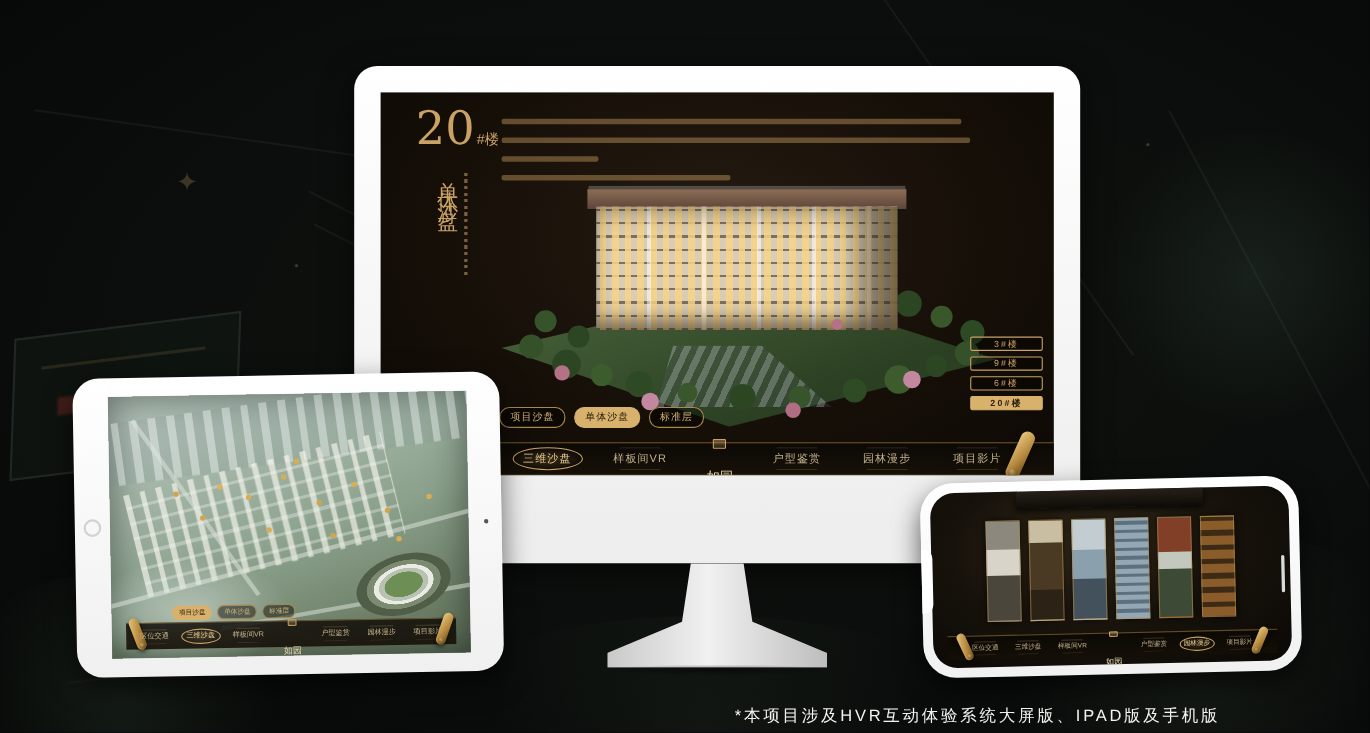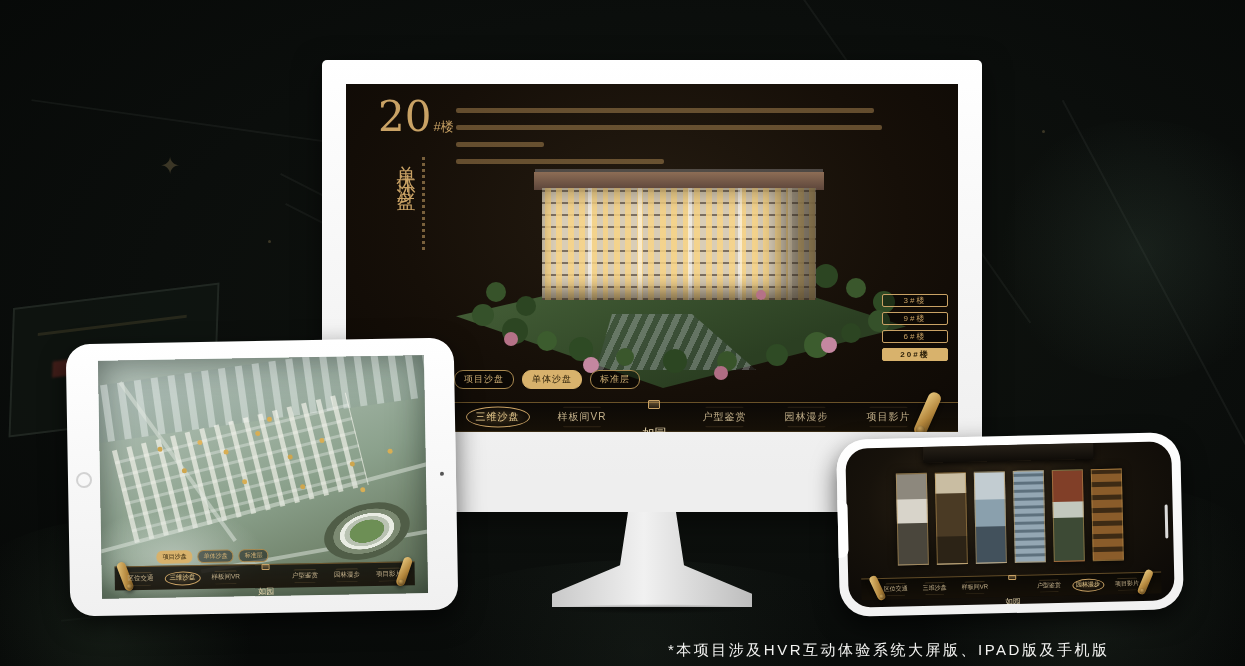--- a/index.html
+++ b/index.html
@@ -31,21 +31,21 @@
   .bg-star { position:absolute; left:160px; top:152px; color:rgba(205,175,115,.25); font-size:24px; }
   .bg-dot { position:absolute; width:3px; height:3px; border-radius:50%; background:rgba(205,175,115,.25); }
   .d1{left:420px;top:92px;} .d2{left:840px;top:92px;} .d3{left:1042px;top:130px;} .d4{left:268px;top:240px;}
 
   
   .title { position:absolute; top:6px; left:0; width:100%; text-align:center;
     color:#f4f4f2; font-size:40px; font-weight:bold; letter-spacing:12px; }
 
   
   .monitor { position:absolute; left:322px; top:60px; width:660px; height:452px;
-    background:linear-gradient(#ffffff, #eeeeee 92%); border-radius:5px;
+    background:linear-gradient(#ffffff, #eeeeee 92%); border-radius:21px;
     box-shadow:0 8px 28px rgba(0,0,0,.55); }
   .m-screen { position:absolute; left:24px; top:24px; width:612px; height:348px;
     background:radial-gradient(ellipse at 50% 38%, #251c11 0%, #160f08 58%, #0d0905 100%);
     overflow:hidden; }
   .stand-neck { position:absolute; left:552px; top:512px; width:200px; height:95px;
     background:linear-gradient(90deg,#c9c9c9,#f1f1f1 46%,#bdbdbd);
     clip-path:polygon(38% 0, 62% 0, 66% 56%, 100% 86%, 100% 100%, 0 100%, 0 86%, 34% 56%); }
   .stand-shadow { position:absolute; left:548px; top:604px; width:208px; height:10px;
     background:radial-gradient(ellipse, rgba(0,0,0,.5), transparent 70%); }
 
@@ -85,21 +85,21 @@
       142px 42px 0 -2px #3a572c, 192px 46px 0 1px #2c4622, 244px 46px 0 -1px #38542a,
       294px 40px 0 0 #2f4b25, 334px 30px 0 2px #3c5c2e, 368px 18px 0 -1px #2c4522, 396px 6px 0 0 #35512a; }
   .trees-pink { position:absolute; left:58px; top:168px; width:14px; height:14px; border-radius:50%;
     background:#b57287; filter:blur(.6px);
     box-shadow:80px 26px 0 1px #c487a0, 210px 34px 0 0 #b06d84, 318px 6px 0 1px #c487a0, 250px -44px 0 -2px #b57287; }
   .walk { position:absolute; left:150px; top:150px; width:160px; height:56px;
     background:repeating-linear-gradient(115deg, rgba(190,195,205,.45) 0 6px, rgba(90,100,110,.25) 6px 12px);
     clip-path:polygon(10% 0, 60% 0, 100% 100%, 0 100%); opacity:.8; }
 
   
-  .m-btns { position:absolute; left:536px; top:210px; width:66px; }
+  .m-btns { position:absolute; left:536px; top:222px; width:66px; }
   .m-btn { width:66px; height:13px; margin-bottom:5px; border:1px solid #c9a265; border-radius:2px;
     color:#c9a265; font-size:8px; line-height:11px; text-align:center; letter-spacing:2px;
     background:rgba(0,0,0,.35); }
   .m-btn.sel { background:#d8b26c; color:#2c2009; border-color:#d8b26c; font-weight:bold; }
 
   
   .m-tabs { position:absolute; left:108px; top:286px; display:flex; gap:8px; }
   .m-tab { font-size:9px; color:#d3b277; border:1px solid #a9894f; border-radius:9px;
     padding:2px 9px; letter-spacing:1px; background:rgba(0,0,0,.4); }
   .m-tab.sel { background:#d8b26c; color:#2c2009; border-color:#d8b26c; }

